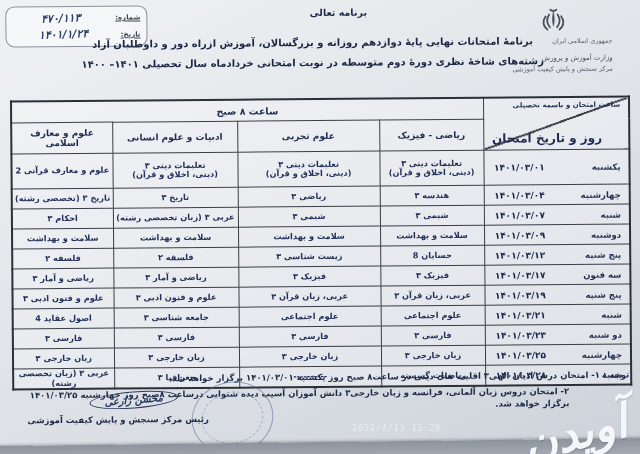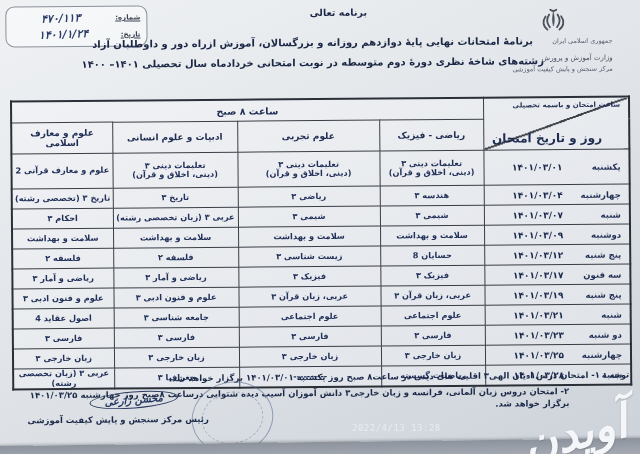--- a/index.html
+++ b/index.html
@@ -59,21 +59,21 @@
   .corner-bottom{position:absolute;bottom:4px;left:8px;font-size:12px;font-weight:700;color:#1f2d52;}
   th.time{height:20px;font-size:9.5px;font-weight:700;color:#1f2d52;border-bottom:2px solid #2b3038;}
   tr.subj-row th{height:30px;font-size:9px;font-weight:700;color:#1f2d52;}
   td.subj{font-size:8.2px;font-weight:700;color:#22315a;text-align:center;
     white-space:pre-line;line-height:1.15;height:19px;}
   tr.first td.subj{height:34px;}
   td.daycell{height:19px;}
   tr.first td.daycell{height:34px;}
   .daywrap{display:flex;align-items:center;height:100%;padding:0 8px 0 10px;direction:rtl;}
   .day{width:58px;font-size:8.5px;font-weight:700;color:#1f2d52;}
-  .date{flex:1;text-align:right;font-size:9px;font-weight:700;color:#18264a;letter-spacing:.4px;}
+  .date{flex:1;text-align:left;font-size:9px;font-weight:700;color:#18264a;letter-spacing:.4px;}
 
   
   .notes{position:absolute;right:12px;top:372px;width:612px;direction:rtl;text-align:right;
     color:#1c2a49;font-size:8.5px;font-weight:700;line-height:1.4;}
   .note2{margin-top:4px;padding-right:60px;}
   .sig-name{position:absolute;left:88px;top:390px;padding:2px 14px;
     border:1.2px solid #2c3a5e;border-radius:50%;transform:rotate(-4deg);
     font-size:10px;font-style:italic;font-weight:700;color:#24365e;direction:rtl;}
   .sig-title{position:absolute;left:26px;top:413px;font-size:8.5px;font-weight:700;
     color:#1c2a49;direction:rtl;}

